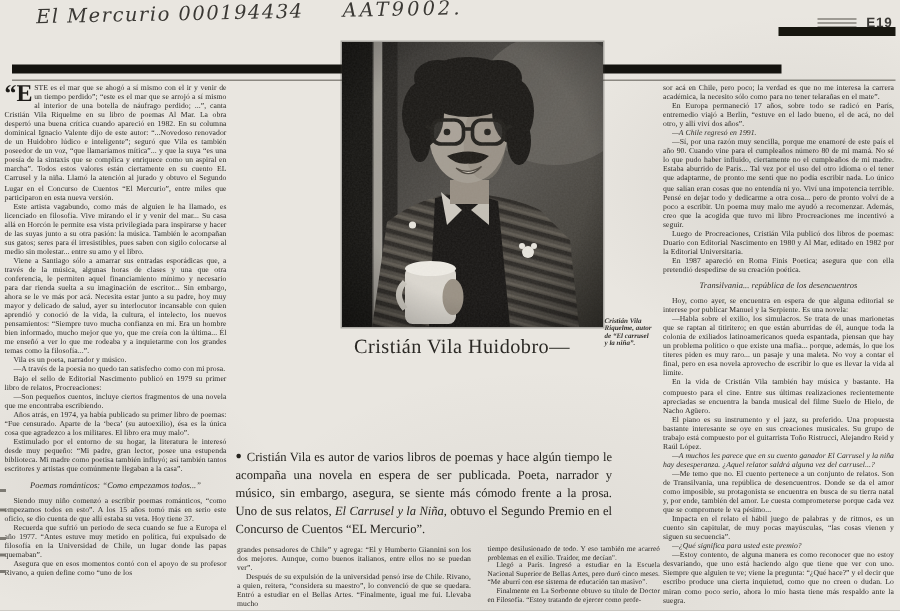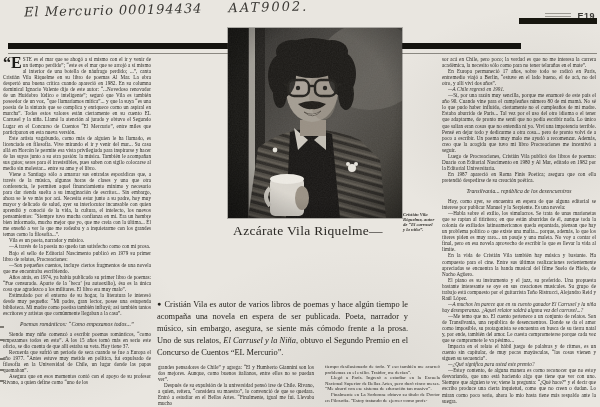--- a/index.html
+++ b/index.html
@@ -173,21 +173,21 @@
         <path d="M42 160 q-8 8 0 18" stroke="#cfcbc2" stroke-width="4" fill="none"></path>
         <ellipse cx="74" cy="170" rx="7" ry="12" fill="#9a9184"></ellipse>
       </g>
       <rect width="174" height="190" filter="url(#grain)" opacity=".22"></rect>
       <rect width="174" height="190" fill="url(#vig)"></rect>
     </svg>
   </div>
 
   <div class="caption">Cristián Vila Riquelme, autor de “El carrusel y la niña”.</div>
 
-  <div class="kicker">Azcárate Vila Riquelme—</div>
+  <div class="kicker">Cristián Vila Huidobro—</div>
 
 
   <div class="lead">
     <span class="bullet">●</span><span><span>Cristián Vila es autor de varios libros de poemas y hace algún tiempo le acompaña una novela en espera de ser publicada. Poeta, narrador y músico, sin embargo, asegura, se siente más cómodo frente a la prosa. Uno de sus relatos, </span><span class="it">El Carrusel y la Niña</span><span>, obtuvo el Segundo Premio en el Concurso de Cuentos “EL Mercurio”.</span></span>
   </div>
 
   <div class="smallcol col-mid-a">
       <p class="para first">grandes pensadores de Chile” y agrega: “El y Humberto Giannini son los dos mejores. Aunque, como buenos italianos, entre ellos no se puedan ver”.</p>
       <p class="para">Después de su expulsión de la universidad pensó irse de Chile. Rivano, a quien, reitera, “considera su maestro”, lo convenció de que se quedara. Entró a estudiar en el Bellas Artes. “Finalmente, igual me fui. Llevaba mucho</p>
     </div>

